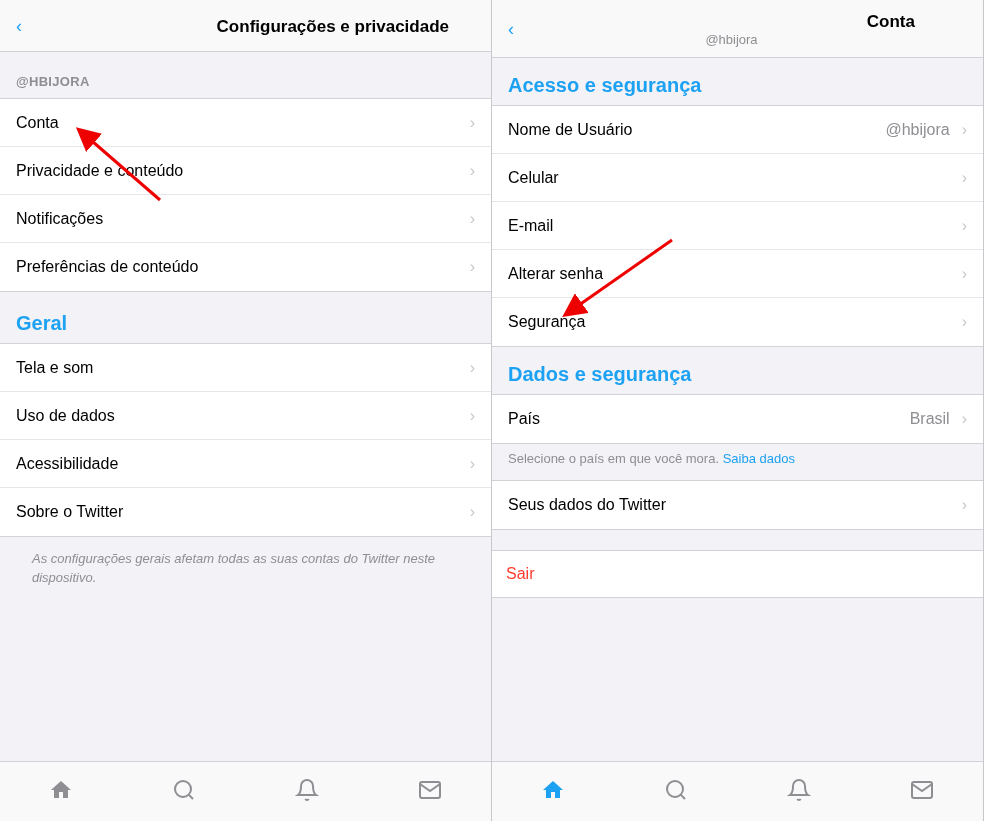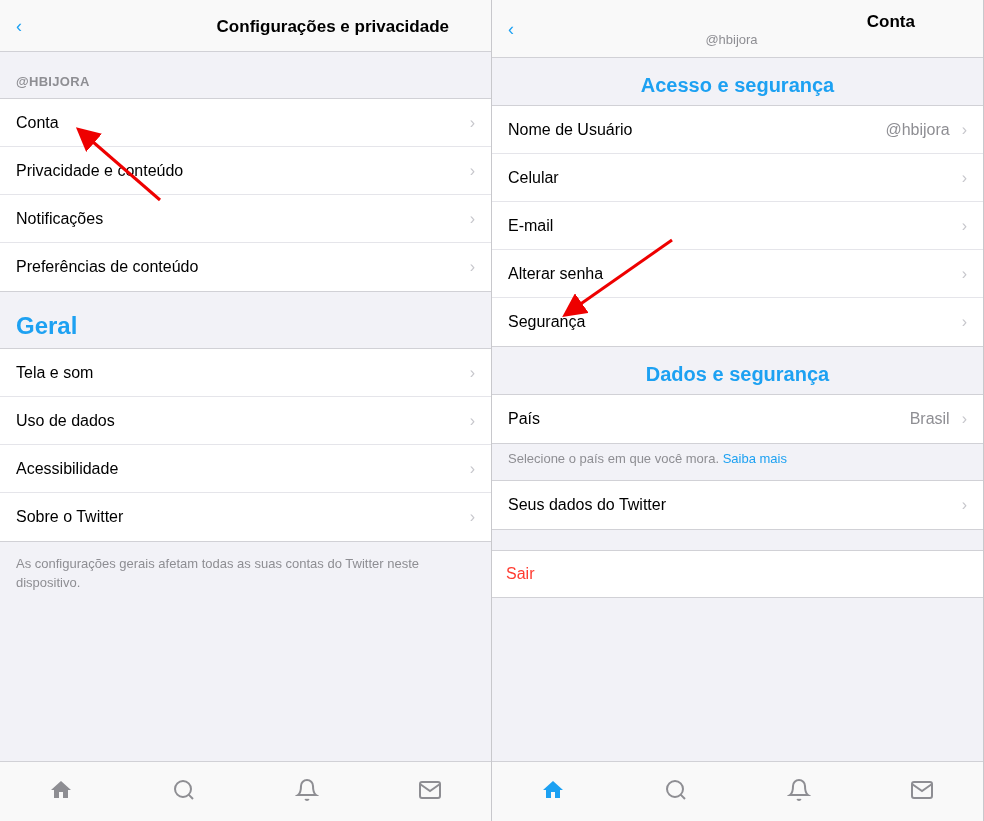--- a/index.html
+++ b/index.html
@@ -58,21 +58,20 @@
       text-align: center;
       margin-right: 26px;
     }
 
     .section-header-colored {
       font-size: 20px;
       font-weight: 700;
       color: #1da1f2;
       padding: 16px 16px 8px;
       background: #f2f2f7;
-      text-align: center;
     }
 
     .section-header-account {
       background: #f2f2f7;
       padding: 20px 16px 8px;
     }
 
     .account-name {
       font-size: 13px;
       color: #8e8e93;
@@ -130,22 +129,23 @@
     }
 
     .list-item-right {
       display: flex;
       align-items: center;
       gap: 6px;
     }
 
     
     .footer-note {
-      padding: 12px 16px;
-      background: #f2f2f7;
+      padding: 12px 32px;
+      background: #f2f2f7;
+      font-style: italic;
     }
 
     .footer-note-text {
       font-size: 13px;
       color: #8e8e93;
       line-height: 1.4;
     }
 
     
     .tab-bar {
@@ -167,21 +167,21 @@
       padding: 4px 20px;
     }
 
     
     .geral-header {
       background: #f2f2f7;
       padding: 20px 16px 8px;
     }
 
     .geral-text {
-      font-size: 24px;
+      font-size: 20px;
       font-weight: 700;
       color: #1da1f2;
     }
 
     
     .sair-container {
       background: #fff;
       border-top: 1px solid #d1d1d6;
       border-bottom: 1px solid #d1d1d6;
       display: flex;
@@ -383,21 +383,21 @@
         <span class="list-item-label">País</span>
         <div class="list-item-right">
           <span class="list-item-value">Brasil</span>
           <span class="list-item-chevron">›</span>
         </div>
       </div>
     </div>
 
     <div class="country-subtitle">
       <span>Selecione o país em que você mora.</span>
-      <span class="saiba-mais">Saiba mais</span>
+      <span class="saiba-mais">Saiba dados</span>
     </div>
 
     <div class="list-group">
 
       <div class="list-item">
         <span class="list-item-label">Seus dados do Twitter</span>
         <span class="list-item-chevron">›</span>
       </div>
     </div>
 

